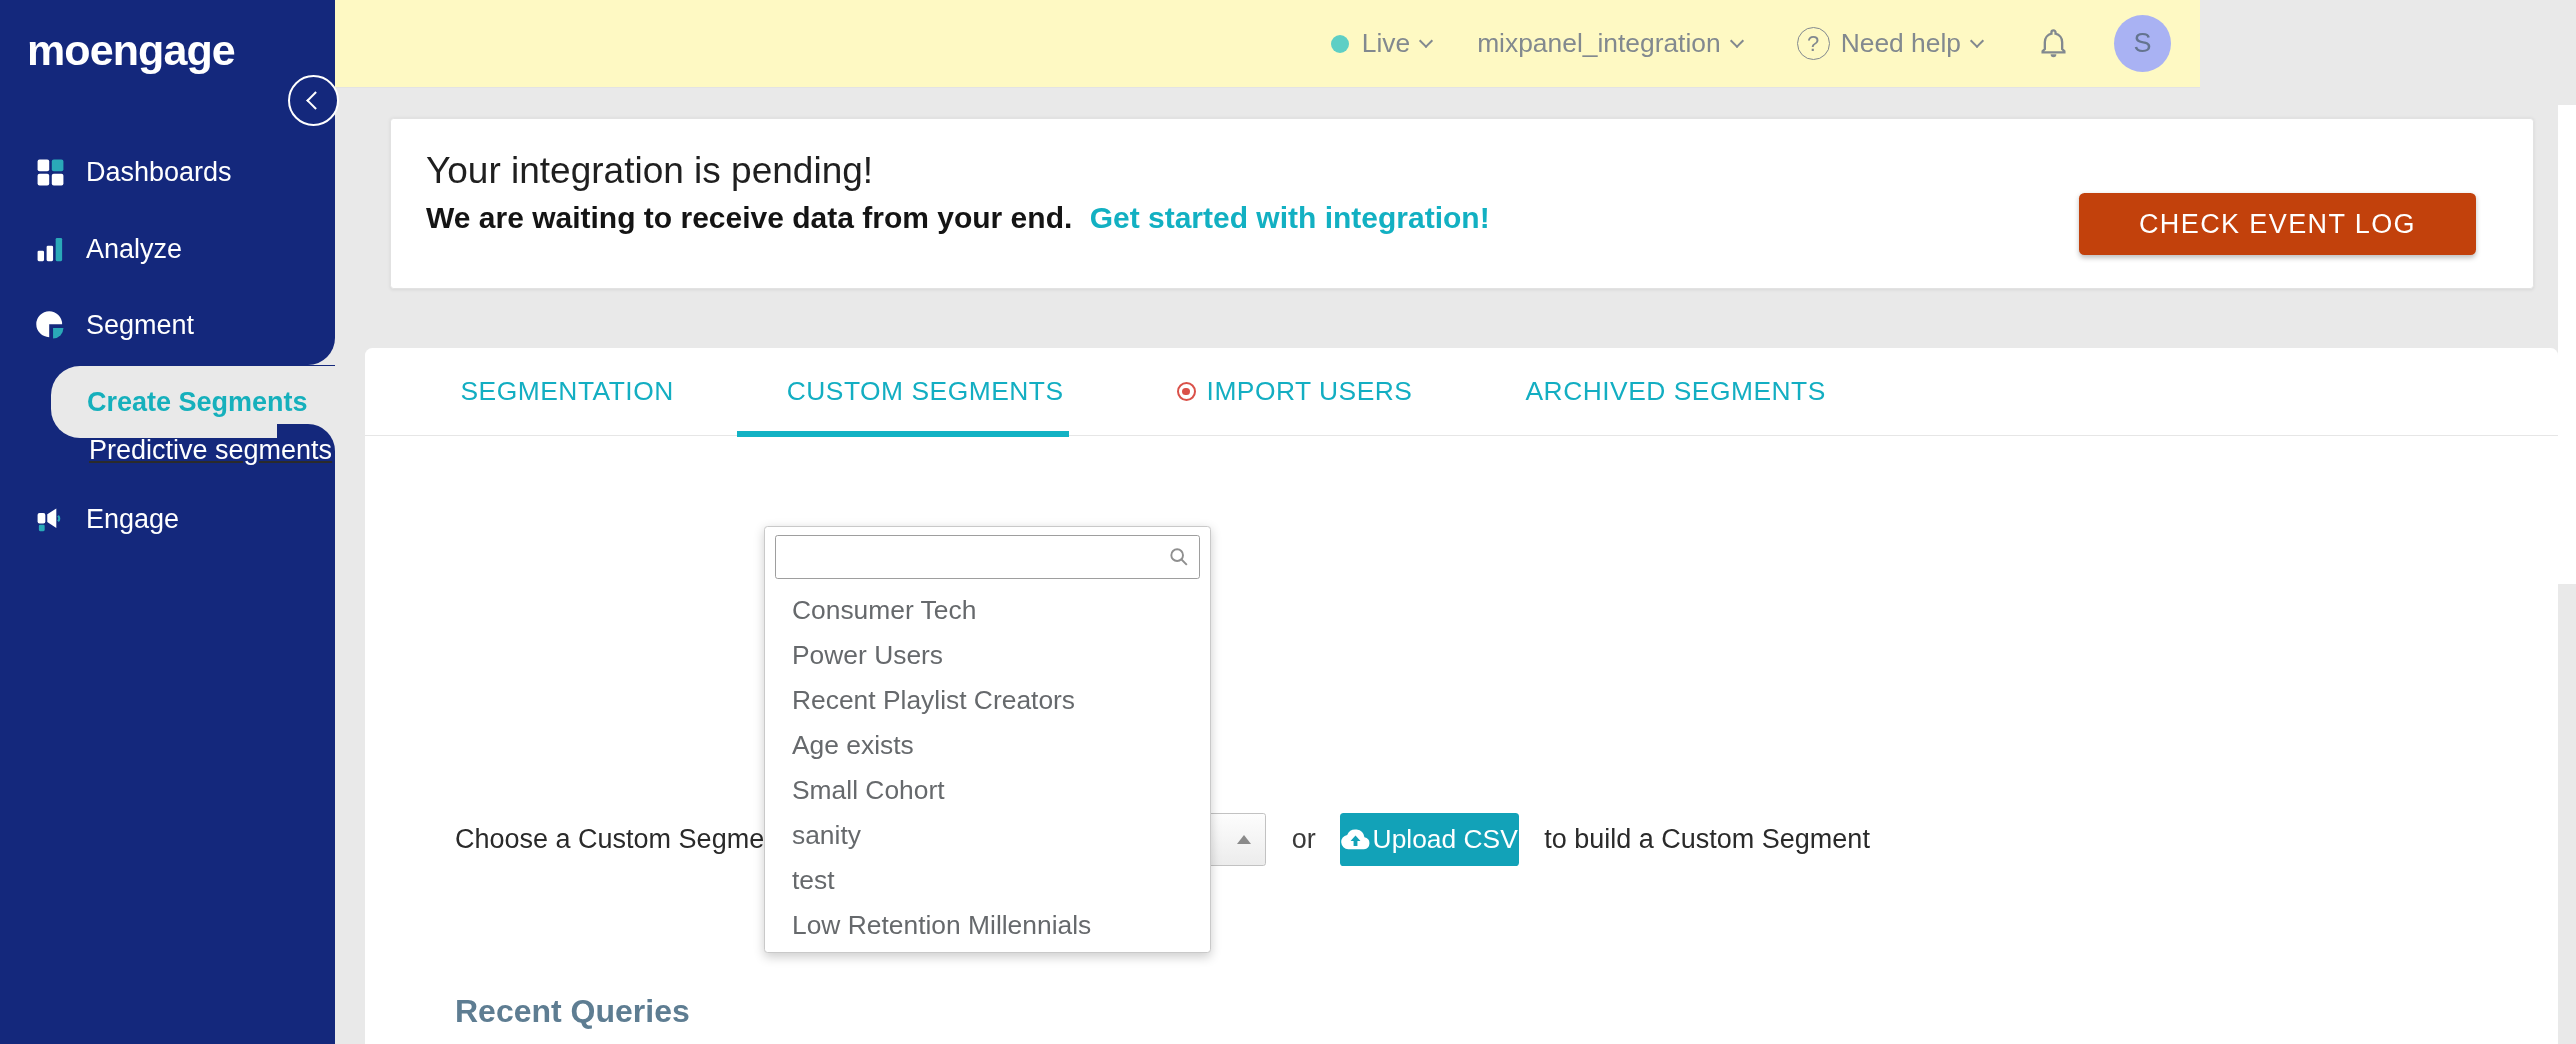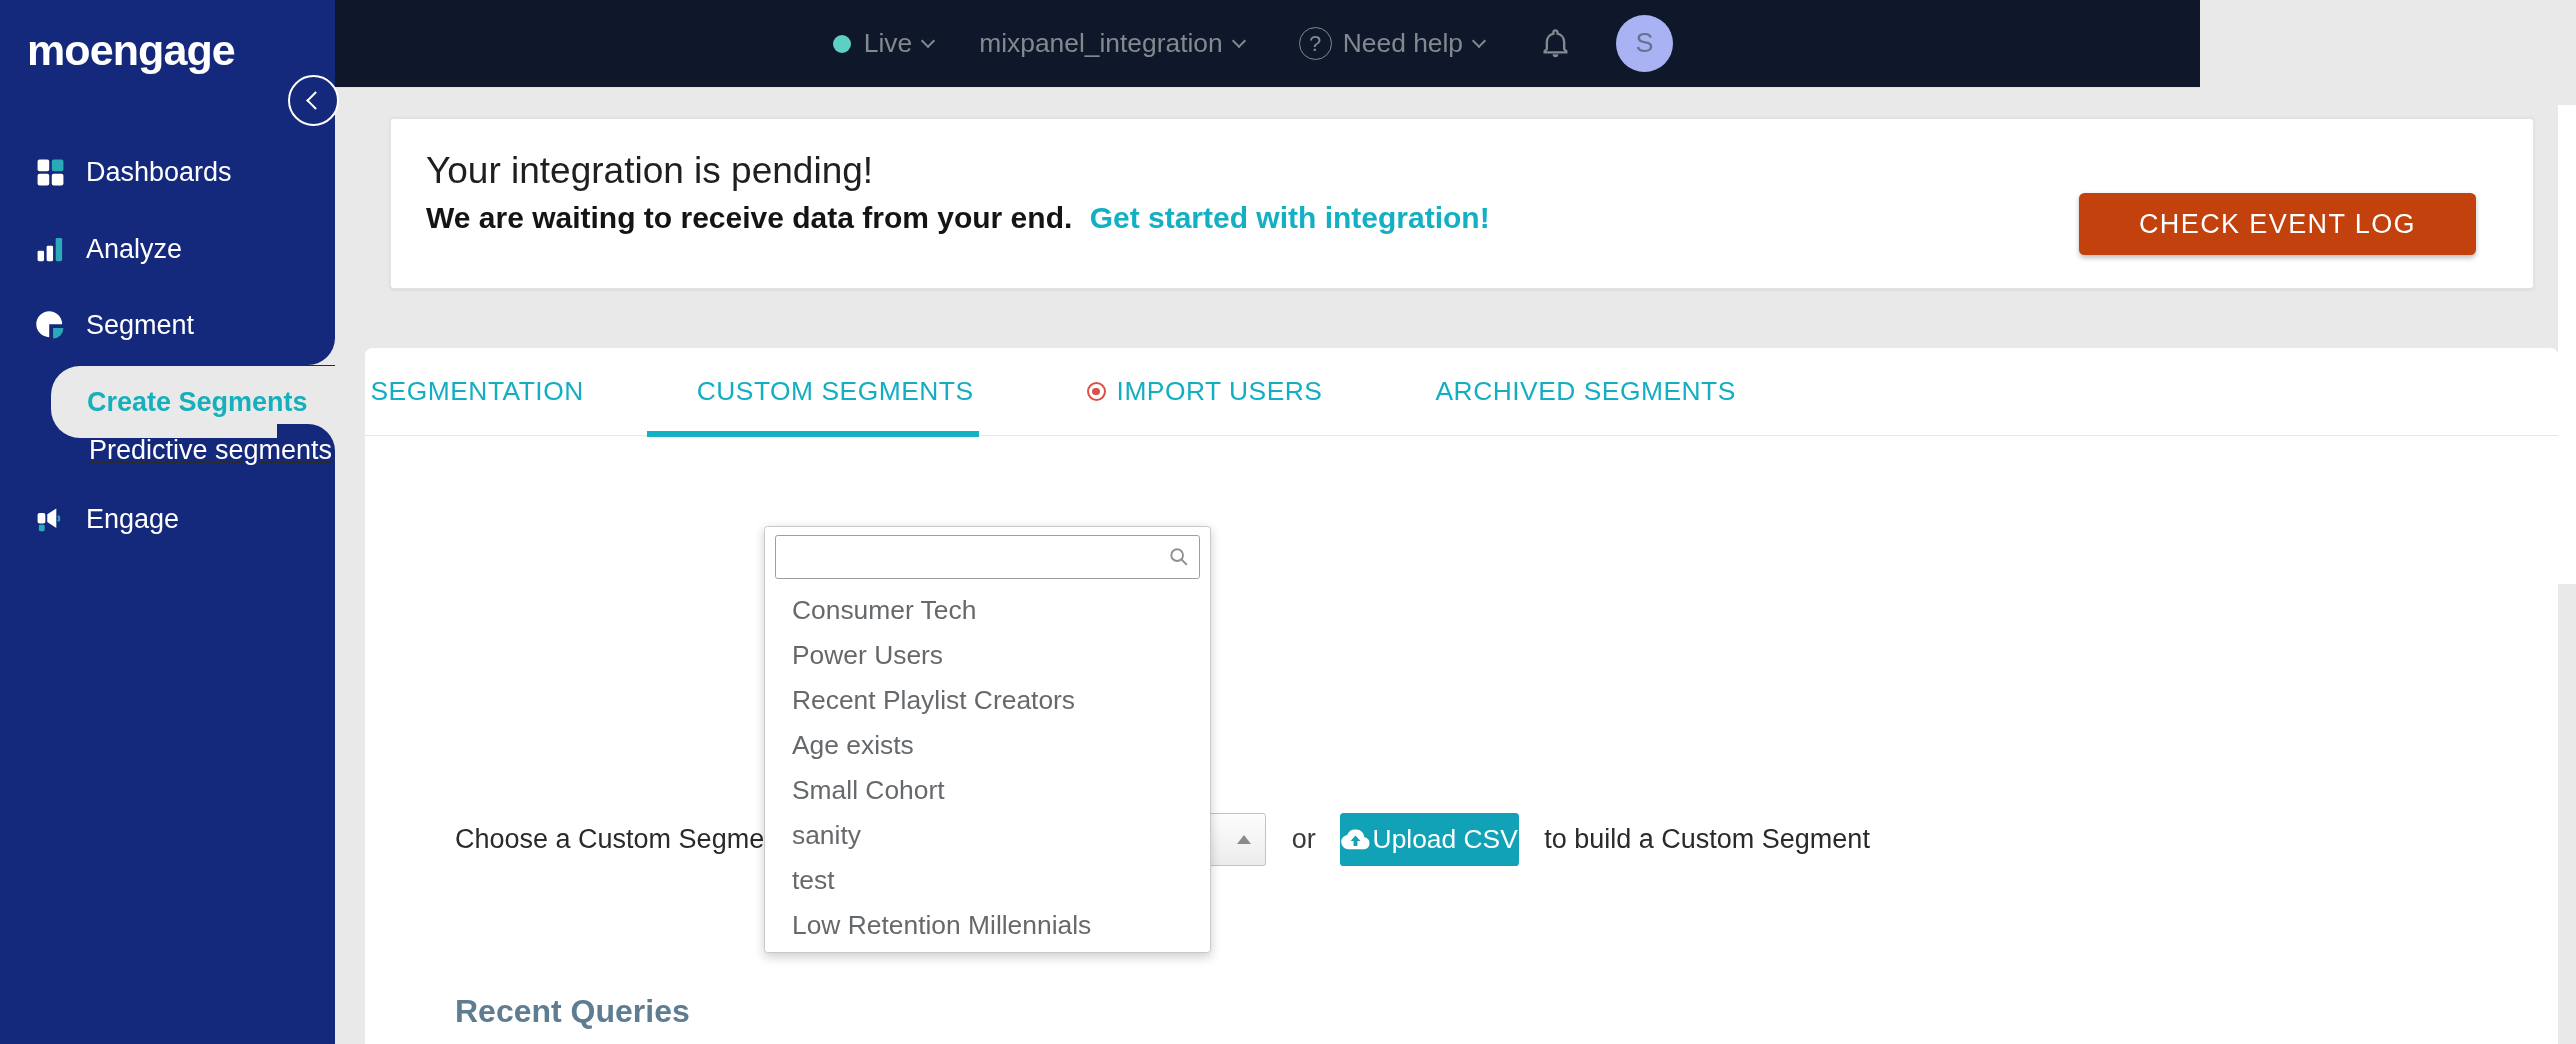--- a/index.html
+++ b/index.html
@@ -17,38 +17,38 @@
   .sub-item { position:absolute; left:1px; width:335px; height:47px; display:flex; align-items:center;text-decoration:underline; }
   .sub-item .nlabel { color:#ffffff; font-size:27px; margin-left:88px; }
   .pill { position:absolute; left:51px; width:284px; height:72px; background:#e9e9e9; border-radius:29px 0 0 29px; display:flex; align-items:center; }
   .pill .nlabel { color:#16b0bc; font-size:27px; font-weight:700; margin-left:36px; }
   .notch { position:absolute; right:0; width:58px; height:27px; background:#e9e9e9; }
   .notch::after { content:""; position:absolute; inset:0; background:#14287c; }
   .notch.top { top:338px; } .notch.top::after { border-bottom-right-radius:27px; }
   .notch.bot { top:424px; } .notch.bot::after { border-top-right-radius:27px; }
 
   
-  .topbar { position:absolute; left:335px; top:0; width:1865px; height:88px; background:#0f172a; border-bottom:0.9px solid #e3e3e3; display:flex; align-items:center; justify-content:center; padding-right:29px; color:#82898f; font-size:26.4px; }
+  .topbar { position:absolute; left:335px; top:0; width:1865px; height:88px; background:#fef9c3; border-bottom:0.9px solid #e3e3e3; display:flex; align-items:center; justify-content:flex-end; padding-right:29px; color:#82898f; font-size:26.4px; }
   .tb-group { display:flex; align-items:center; }
   .chev { display:inline-block; width:10px; height:10px; border-right:2.3px solid #82898f; border-bottom:2.3px solid #82898f; transform:rotate(45deg); margin-left:11px; margin-top:-5.5px; }
   .live-dot { width:18px; height:18px; border-radius:50%; background:#5ecfc5; margin-right:12.8px; }
   .q-circle { width:33px; height:33px; border:1.8px solid #82898f; border-radius:50%; display:flex; align-items:center; justify-content:center; font-size:22px; margin-right:11px; }
   .avatar { width:57px; height:57px; border-radius:50%; background:#a9b2f3; color:#64748f; font-size:27px; display:flex; align-items:center; justify-content:center; }
   .sp50{width:46px;flex:none;} .sp60{width:55px;flex:none;} .sp48{width:44px;flex:none;}
 
   
   .banner { position:absolute; left:390px; top:118px; width:2144px; height:171px; background:#fff; border:0.9px solid #e2e2e2; border-radius:3.6px; box-shadow:0 0.9px 3.6px rgba(0,0,0,.08); padding:31px 0 0 35px; }
   .banner-title { font-size:37px; color:#1f1f1f; }
   .banner-sub { margin-top:9px; font-size:30px; font-weight:700; color:#141414; }
   .banner-link { color:#12b0c2; font-weight:700; margin-left:9px; }
   .event-log-btn { position:absolute; right:57px; top:74px; width:397px; height:62px; background:#c2410c; border:none; border-radius:5.5px; color:#fff; font-size:27px; letter-spacing:1.4px; box-shadow:0 2.7px 5.5px rgba(0,0,0,.25); font-family:inherit; display:flex; align-items:center; justify-content:center; }
 
   
   .main-card { position:absolute; left:365px; top:348px; width:2193px; height:696px; background:#fff; border-radius:7.3px 7.3px 0 0; }
-  .tabs { position:absolute; left:0; top:0; width:100%; height:88px; border-bottom:1.8px solid #e6e6e6; display:flex; align-items:center; }
+  .tabs { position:absolute; left:0; top:0; width:100%; height:88px; border-bottom:1.8px solid #e6e6e6; display:flex; align-items:center; padding-left:90px; }
   .tab { position:relative; height:88px; display:flex; align-items:center; color:#13aec2; font-size:26.4px; letter-spacing:0.5px; margin-right:102px; padding:0 5.5px; }
   .tab.active::after { content:""; position:absolute; left:-44px; right:0; bottom:-1.8px; height:6.4px; background:#12b2c4; }
   .imp-dot { position:relative; width:19px; height:19px; border:2.7px solid #da5149; border-radius:50%; margin-right:11px; flex:none; }
   .imp-dot::after { content:""; position:absolute; inset:3.6px; background:#da5149; border-radius:50%; }
 
   .chooser { position:absolute; left:90px; top:461px; height:60px; display:flex; align-items:center; }
   .chooser-label { font-size:27px; color:#2a2a2a; }
   .select-box { width:445px; height:53px; margin-left:27px; border:0.9px solid #c2c2c2; border-radius:2.7px; background:linear-gradient(#fdfdfd,#ececec); display:flex; align-items:center; padding:0 14.6px 0 16.4px; }
   .select-box .sel-text { font-size:26.4px; color:#565a5e; flex:1; }
   .caret-up { width:0; height:0; border-left:7.3px solid transparent; border-right:7.3px solid transparent; border-bottom:9px solid #8a8a8a; }

